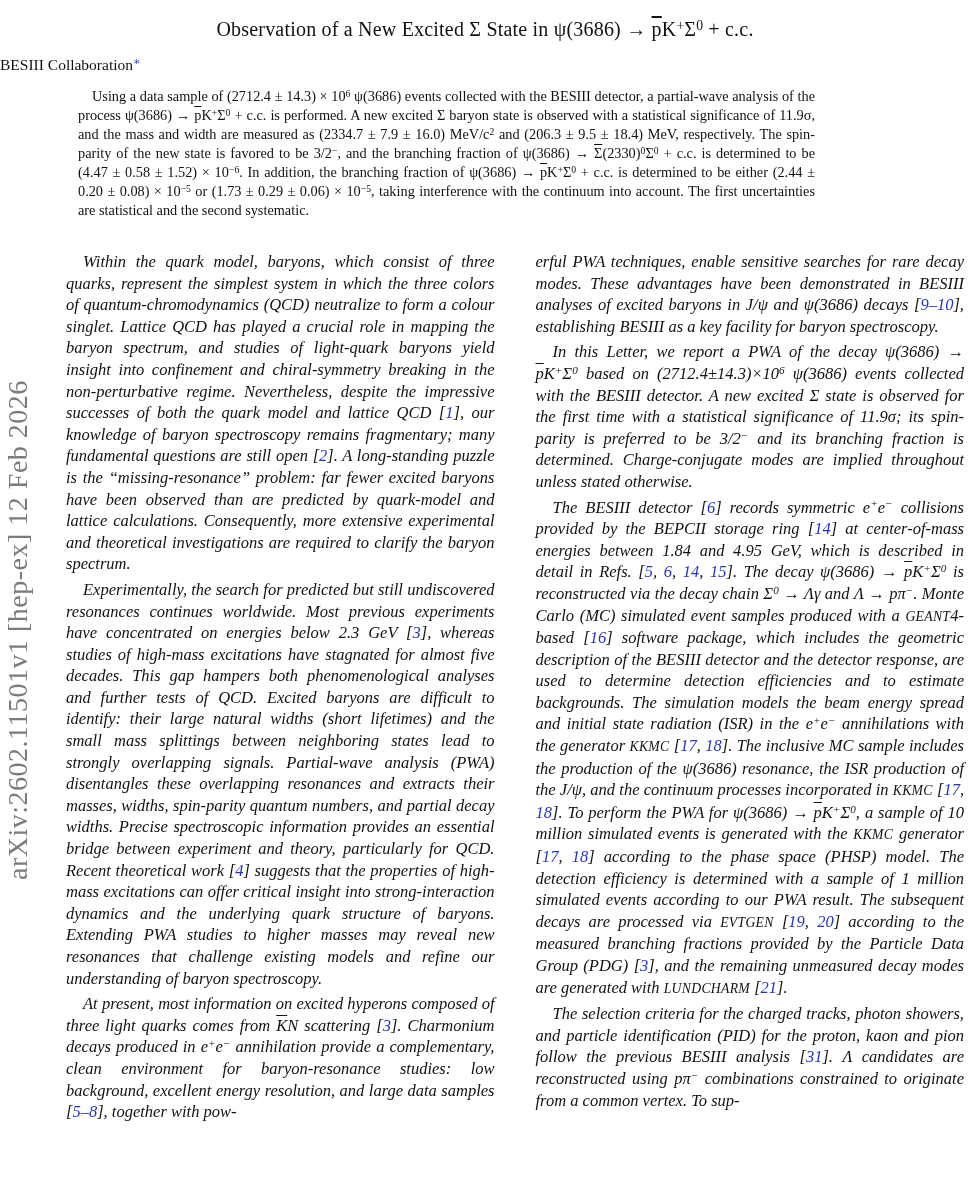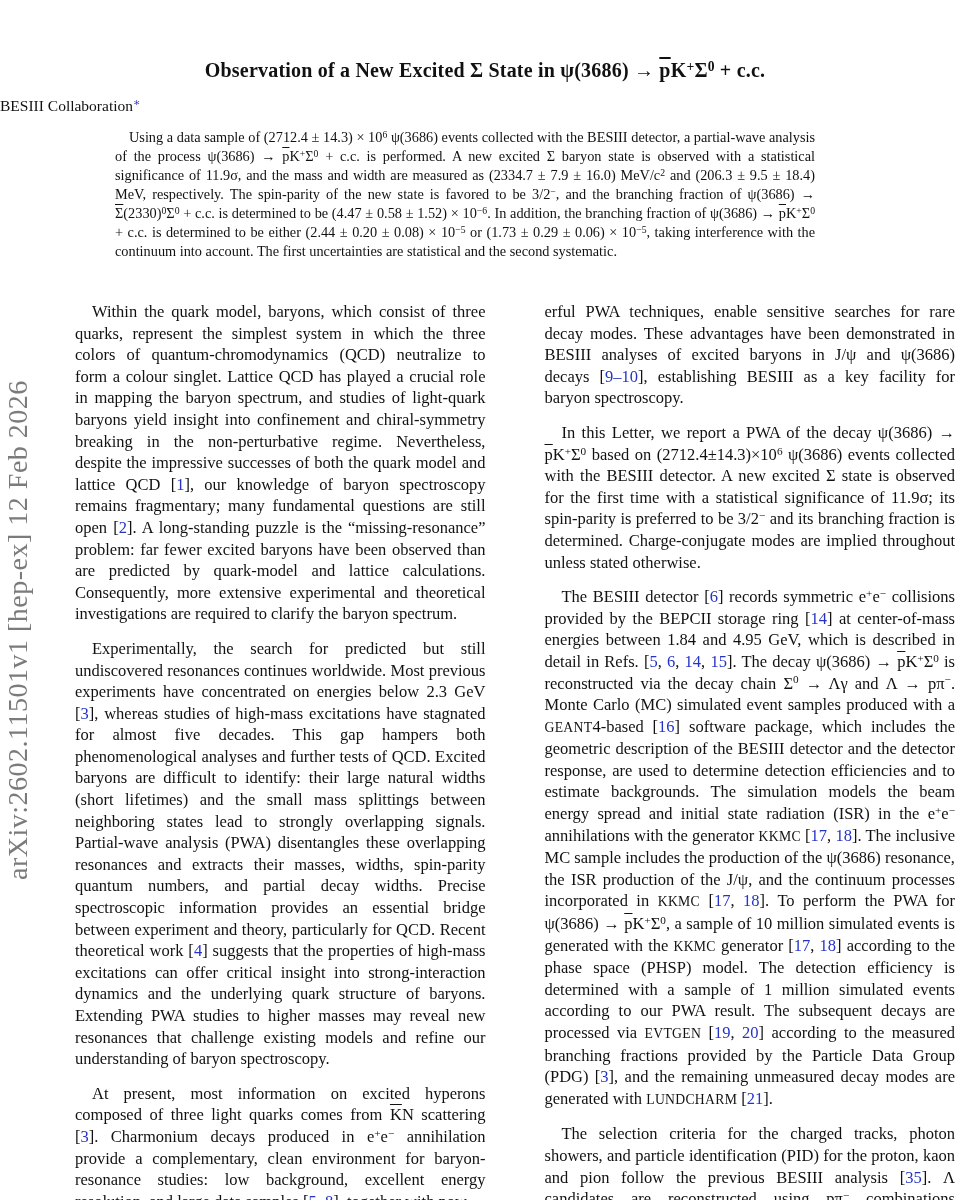--- a/index.html
+++ b/index.html
@@ -23,57 +23,57 @@
     text-align: center;
     font-size: 28px;
     color: #7b7b7b;
     letter-spacing: 0.5px;
     white-space: nowrap;
   }
   .title {
     padding-top: 18px;
     text-align: center;
     font-size: 20px;
-    font-weight: bold;
+    font-weight: normal;
     letter-spacing: 0.2px;
-    margin-top: 41px;
   }
   .authors {
     margin-top: 15px;
     text-align: left;
     font-size: 15.5px;
   }
   .authors .note {
     color: var(--link, #2533c4);
     font-size: 0.7em;
     vertical-align: baseline;
     position: relative;
     top: -0.45em;
   }
   .abstract {
-    margin: 13px 155px 0 115px;
+    margin: 13px 155px 0 78px;
     font-size: 14.3px;
     line-height: 19px;
     text-align: justify;
     text-indent: 14px;
   }
   .columns {
     margin: 27px 2px 0 62px;
     display: flex;
     gap: 33px;
     height: 936px;
     overflow: hidden;
   }
   .col { flex: 1 1 0; min-width: 0; }
   .col p {
-    margin: 13px;
+    margin: 4px;
     font-size: 16.5px;
     line-height: 21.6px;
     text-align: justify;
     text-indent: 17px;
+    font-style: italic;
   }
   .col p.noindent { text-indent: 0; }
   .cite { color: var(--link, #2533c4); }
   .sc { font-size: 0.83em; letter-spacing: 0.3px; }
   .ovl { text-decoration: overline; }
   sup.s {
     font-size: 0.68em;
     vertical-align: baseline;
     position: relative;
     top: -0.45em;
@@ -97,16 +97,16 @@
   <div class="columns">
     <div class="col" id="left-col">
         <p>Within the quark model, baryons, which consist of three quarks, represent the simplest system in which the three colors of quantum-chromodynamics (QCD) neutralize to form a colour singlet. Lattice QCD has played a crucial role in mapping the baryon spectrum, and studies of light-quark baryons yield insight into confinement and chiral-symmetry breaking in the non-perturbative regime. Nevertheless, despite the impressive successes of both the quark model and lattice QCD [<span class="cite">1</span>], our knowledge of baryon spectroscopy remains fragmentary; many fundamental questions are still open [<span class="cite">2</span>]. A long-standing puzzle is the “missing-resonance” problem: far fewer excited baryons have been observed than are predicted by quark-model and lattice calculations. Consequently, more extensive experimental and theoretical investigations are required to clarify the baryon spectrum.</p>
         <p>Experimentally, the search for predicted but still undiscovered resonances continues worldwide. Most previous experiments have concentrated on energies below 2.3 GeV [<span class="cite">3</span>], whereas studies of high-mass excitations have stagnated for almost five decades. This gap hampers both phenomenological analyses and further tests of QCD. Excited baryons are difficult to identify: their large natural widths (short lifetimes) and the small mass splittings between neighboring states lead to strongly overlapping signals. Partial-wave analysis (PWA) disentangles these overlapping resonances and extracts their masses, widths, spin-parity quantum numbers, and partial decay widths. Precise spectroscopic information provides an essential bridge between experiment and theory, particularly for QCD. Recent theoretical work [<span class="cite">4</span>] suggests that the properties of high-mass excitations can offer critical insight into strong-interaction dynamics and the underlying quark structure of baryons. Extending PWA studies to higher masses may reveal new resonances that challenge existing models and refine our understanding of baryon spectroscopy.</p>
         <p>At present, most information on excited hyperons composed of three light quarks comes from <span class="ovl">K</span>N scattering [<span class="cite">3</span>]. Charmonium decays produced in e<sup class="s">+</sup>e<sup class="s">−</sup> annihilation provide a complementary, clean environment for baryon-resonance studies: low background, excellent energy resolution, and large data samples [<span class="cite">5–8</span>], together with pow-</p>
       </div>
     <div class="col" id="right-col">
         <p class="noindent">erful PWA techniques, enable sensitive searches for rare decay modes. These advantages have been demonstrated in BESIII analyses of excited baryons in J/ψ and ψ(3686) decays [<span class="cite">9–10</span>], establishing BESIII as a key facility for baryon spectroscopy.</p>
         <p>In this Letter, we report a PWA of the decay ψ(3686) → <span class="ovl">p</span>K<sup class="s">+</sup>Σ<sup class="s">0</sup> based on (2712.4±14.3)×10<sup class="s">6</sup> ψ(3686) events collected with the BESIII detector. A new excited Σ state is observed for the first time with a statistical significance of 11.9σ; its spin-parity is preferred to be 3/2<sup class="s">−</sup> and its branching fraction is determined. Charge-conjugate modes are implied throughout unless stated otherwise.</p>
         <p>The BESIII detector [<span class="cite">6</span>] records symmetric e<sup class="s">+</sup>e<sup class="s">−</sup> collisions provided by the BEPCII storage ring [<span class="cite">14</span>] at center-of-mass energies between 1.84 and 4.95 GeV, which is described in detail in Refs. [<span class="cite">5</span>, <span class="cite">6</span>, <span class="cite">14</span>, <span class="cite">15</span>]. The decay ψ(3686) → <span class="ovl">p</span>K<sup class="s">+</sup>Σ<sup class="s">0</sup> is reconstructed via the decay chain Σ<sup class="s">0</sup> → Λγ and Λ → pπ<sup class="s">−</sup>. Monte Carlo (MC) simulated event samples produced with a <span class="sc">GEANT</span>4-based [<span class="cite">16</span>] software package, which includes the geometric description of the BESIII detector and the detector response, are used to determine detection efficiencies and to estimate backgrounds. The simulation models the beam energy spread and initial state radiation (ISR) in the e<sup class="s">+</sup>e<sup class="s">−</sup> annihilations with the generator <span class="sc">KKMC</span> [<span class="cite">17</span>, <span class="cite">18</span>]. The inclusive MC sample includes the production of the ψ(3686) resonance, the ISR production of the J/ψ, and the continuum processes incorporated in <span class="sc">KKMC</span> [<span class="cite">17</span>, <span class="cite">18</span>]. To perform the PWA for ψ(3686) → <span class="ovl">p</span>K<sup class="s">+</sup>Σ<sup class="s">0</sup>, a sample of 10 million simulated events is generated with the <span class="sc">KKMC</span> generator [<span class="cite">17</span>, <span class="cite">18</span>] according to the phase space (PHSP) model. The detection efficiency is determined with a sample of 1 million simulated events according to our PWA result. The subsequent decays are processed via <span class="sc">EVTGEN</span> [<span class="cite">19</span>, <span class="cite">20</span>] according to the measured branching fractions provided by the Particle Data Group (PDG) [<span class="cite">3</span>], and the remaining unmeasured decay modes are generated with <span class="sc">LUNDCHARM</span> [<span class="cite">21</span>].</p>
-        <p>The selection criteria for the charged tracks, photon showers, and particle identification (PID) for the proton, kaon and pion follow the previous BESIII analysis [<span class="cite">35</span>]. Λ candidates are reconstructed using pπ<sup class="s">−</sup> combinations constrained to originate from a common vertex. To sup-</p>
+        <p>The selection criteria for the charged tracks, photon showers, and particle identification (PID) for the proton, kaon and pion follow the previous BESIII analysis [<span class="cite">31</span>]. Λ candidates are reconstructed using pπ<sup class="s">−</sup> combinations constrained to originate from a common vertex. To sup-</p>
       </div>
   </div>
 </div>
 
 </body></html>

